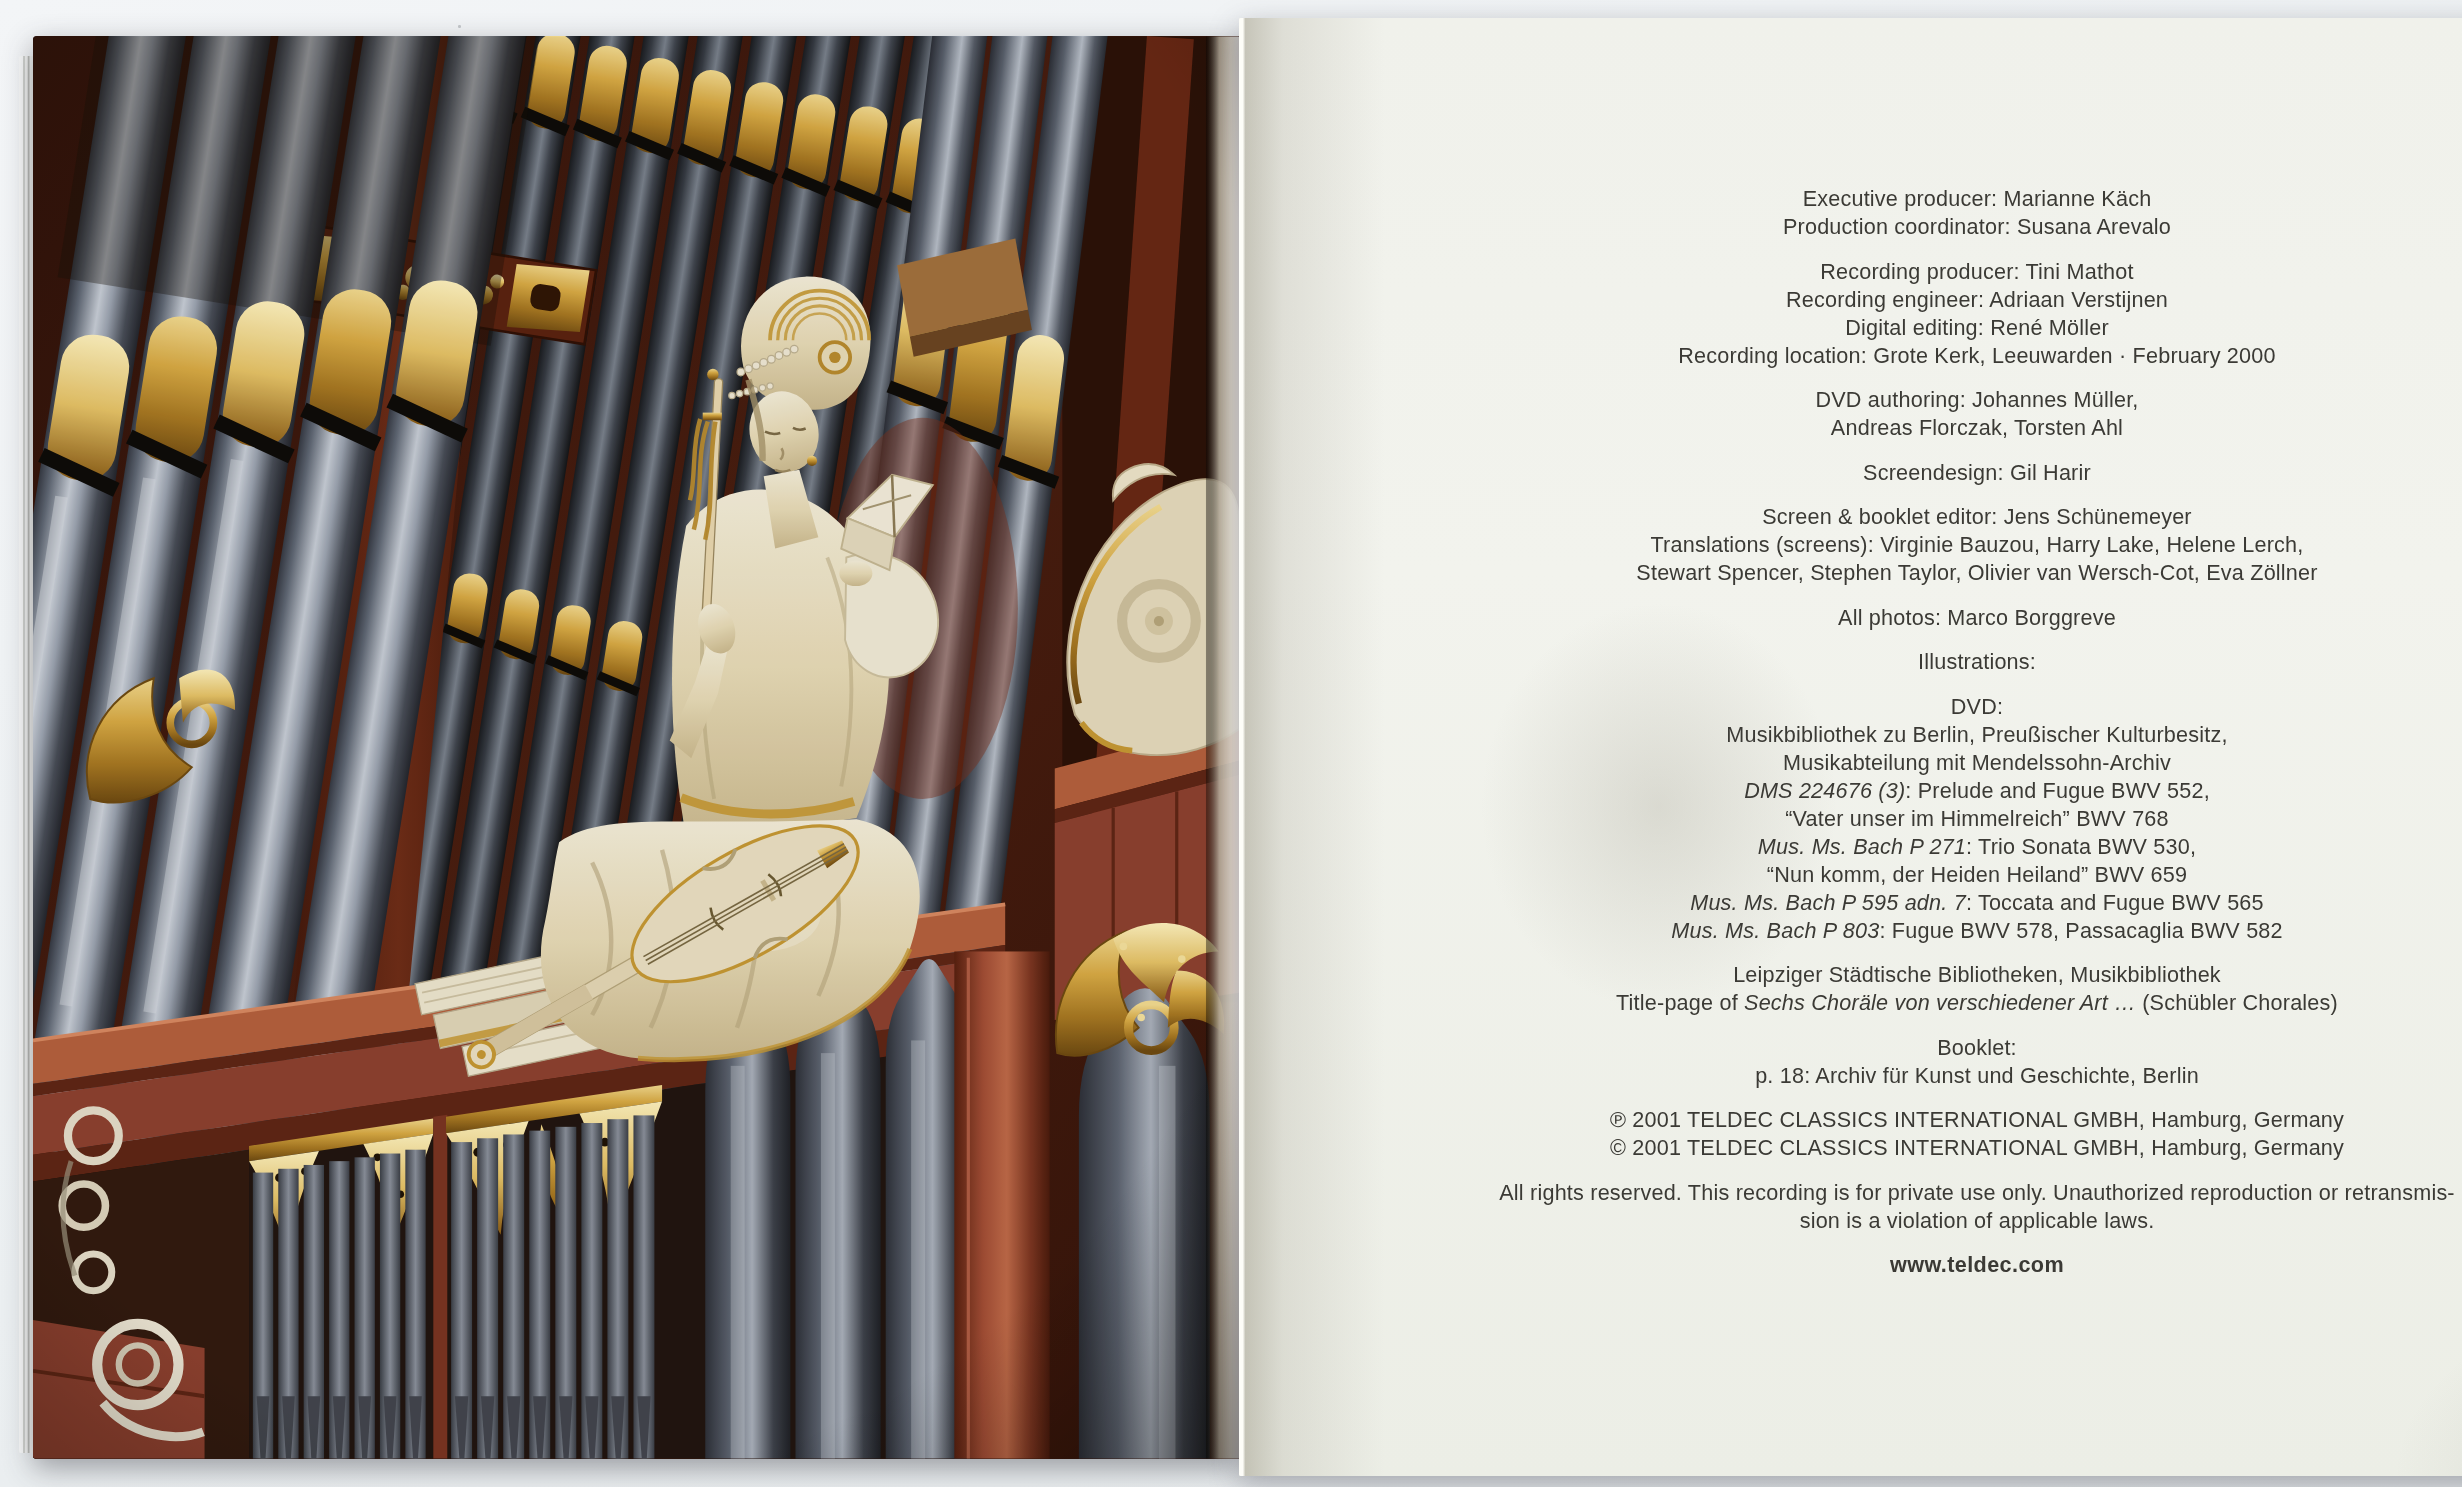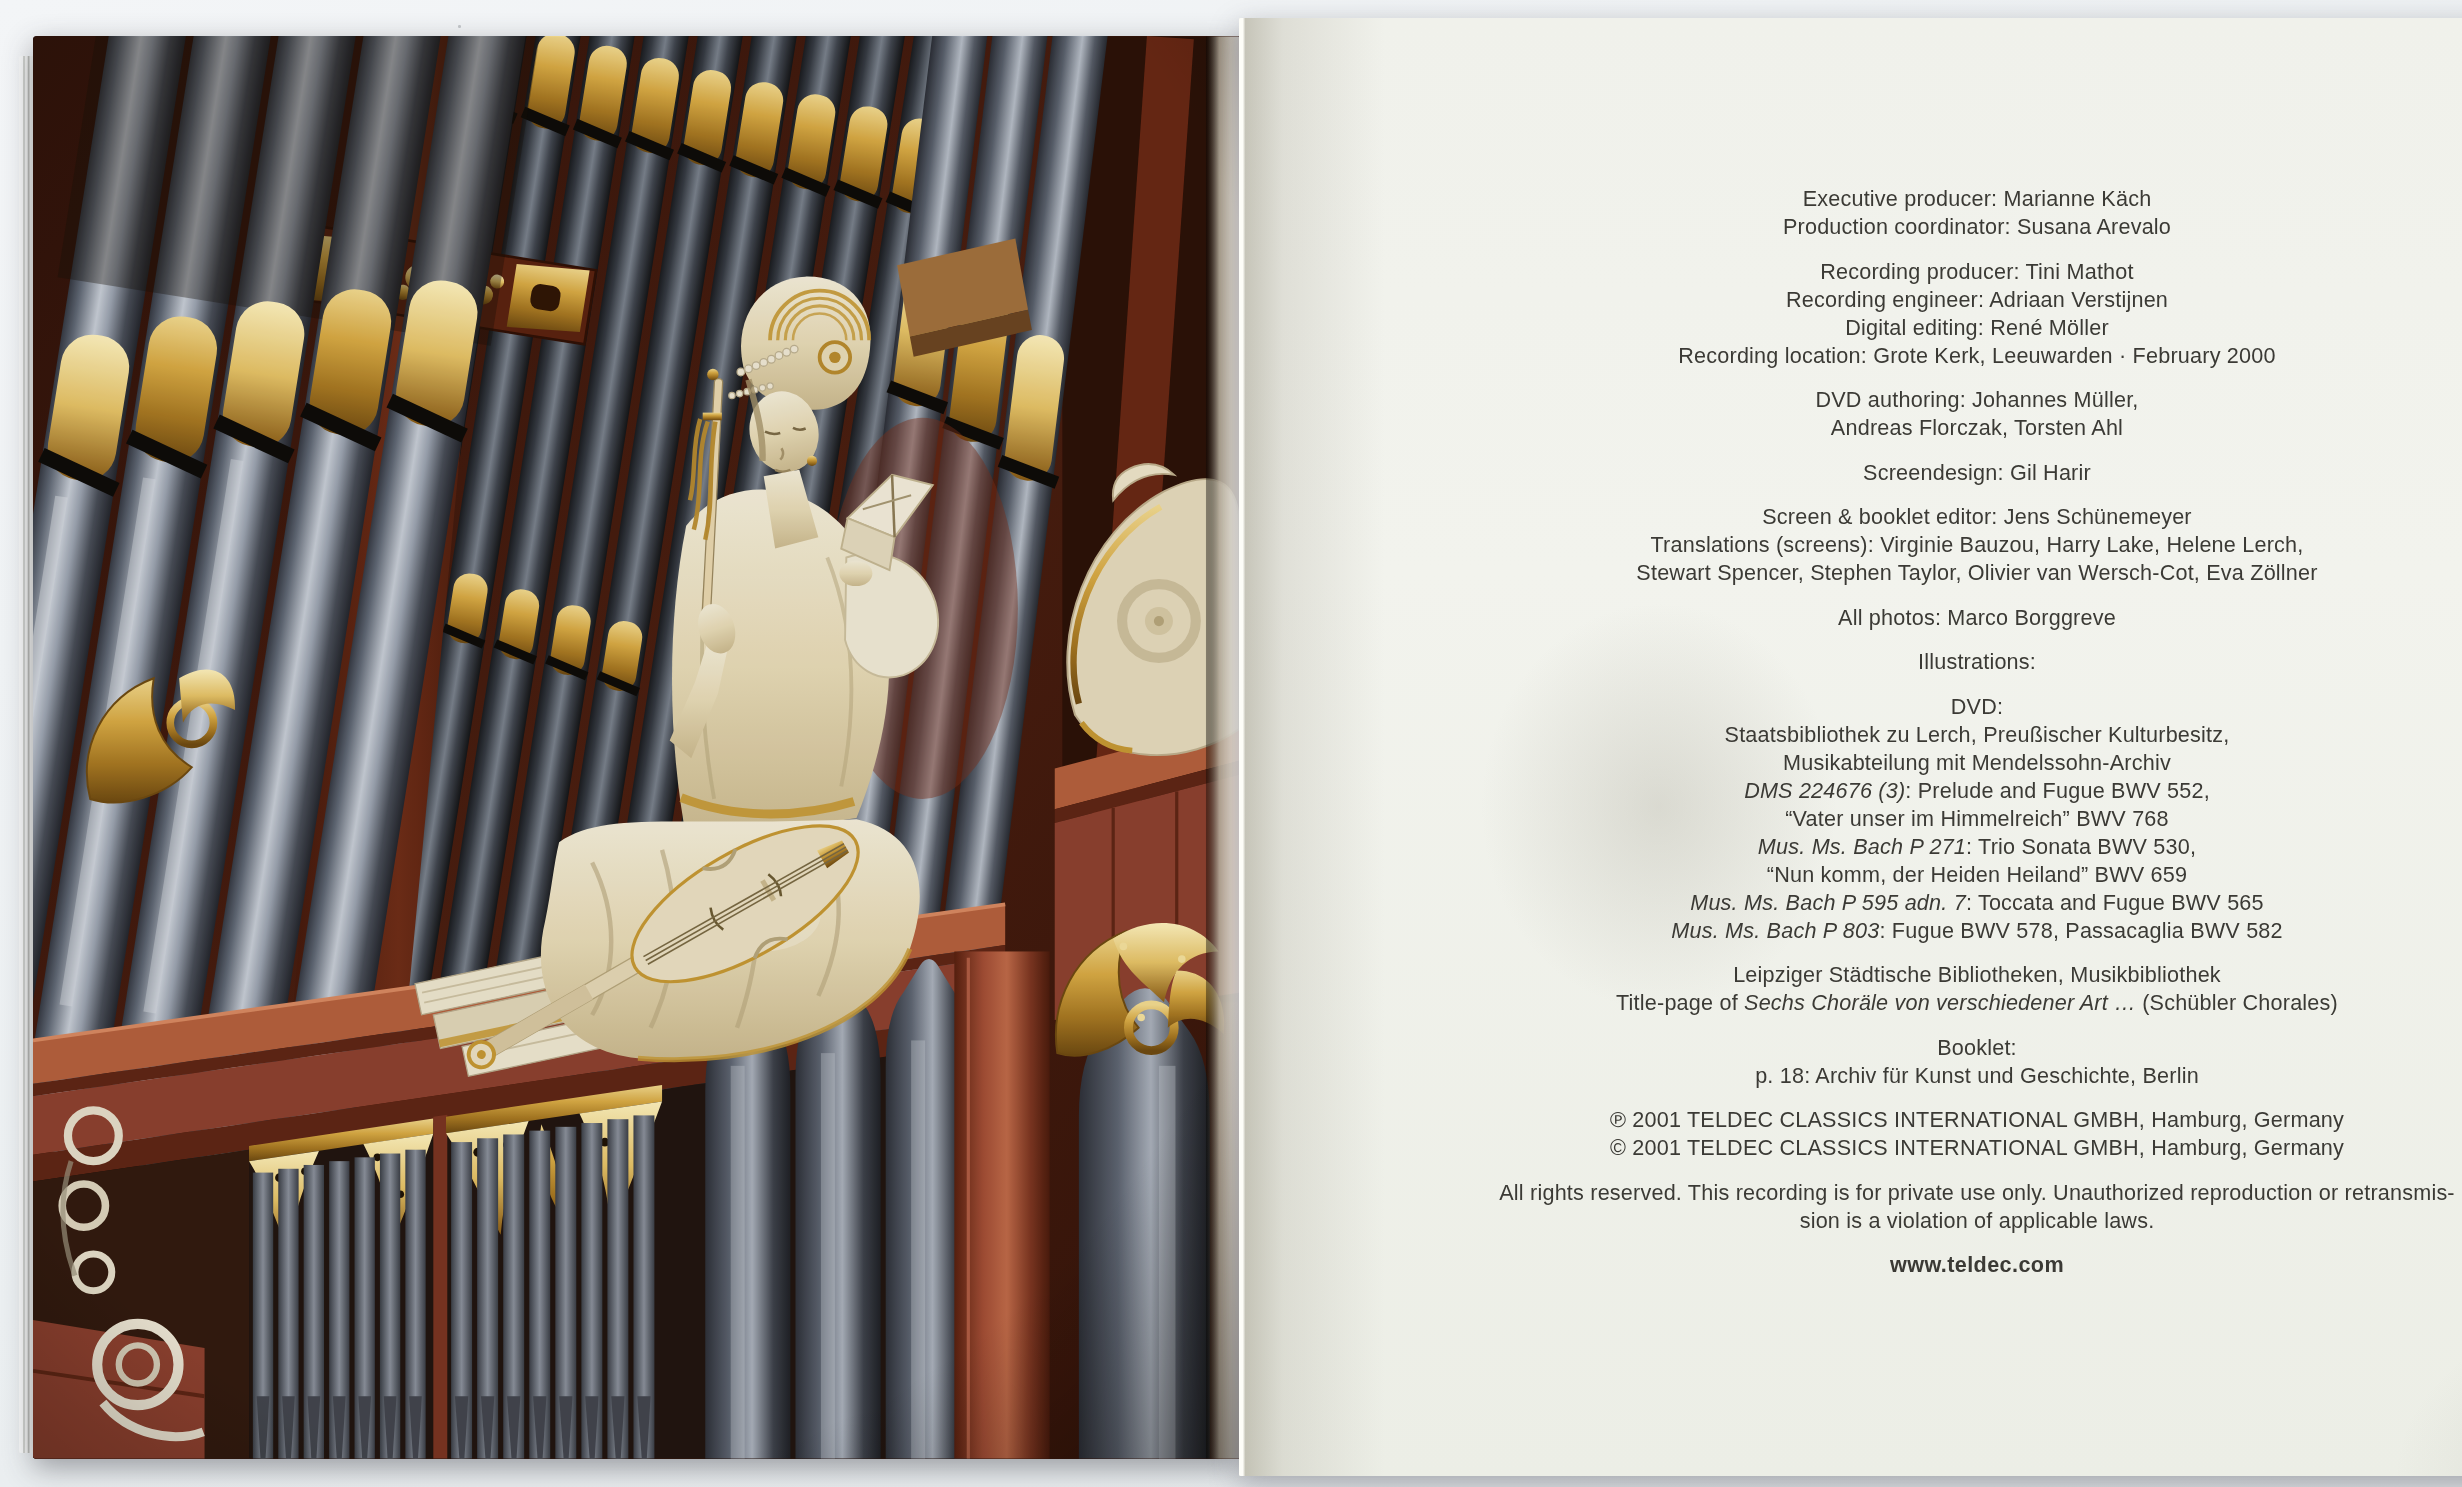--- a/index.html
+++ b/index.html
@@ -511,21 +511,21 @@
         <div class="line"><span>Stewart Spencer, Stephen Taylor, Olivier van Wersch-Cot, Eva Zöllner</span></div>
       </div>
       <div class="group">
         <div class="line"><span>All photos: Marco Borggreve</span></div>
       </div>
       <div class="group">
         <div class="line"><span>Illustrations:</span></div>
       </div>
       <div class="group">
         <div class="line"><span>DVD:</span></div>
-        <div class="line"><span>Staatsbibliothek zu Lerch, Preußischer Kulturbesitz,</span></div>
+        <div class="line"><span>Musikbibliothek zu Berlin, Preußischer Kulturbesitz,</span></div>
         <div class="line"><span>Musikabteilung mit Mendelssohn-Archiv</span></div>
         <div class="line"><span class="it">DMS 224676 (3)</span><span>: Prelude and Fugue BWV 552,</span></div>
         <div class="line"><span>“Vater unser im Himmelreich” BWV 768</span></div>
         <div class="line"><span class="it">Mus. Ms. Bach P 271</span><span>: Trio Sonata BWV 530,</span></div>
         <div class="line"><span>“Nun komm, der Heiden Heiland” BWV 659</span></div>
         <div class="line"><span class="it">Mus. Ms. Bach P 595 adn. 7</span><span>: Toccata and Fugue BWV 565</span></div>
         <div class="line"><span class="it">Mus. Ms. Bach P 803</span><span>: Fugue BWV 578, Passacaglia BWV 582</span></div>
       </div>
       <div class="group">
         <div class="line"><span>Leipziger Städtische Bibliotheken, Musikbibliothek</span></div>

